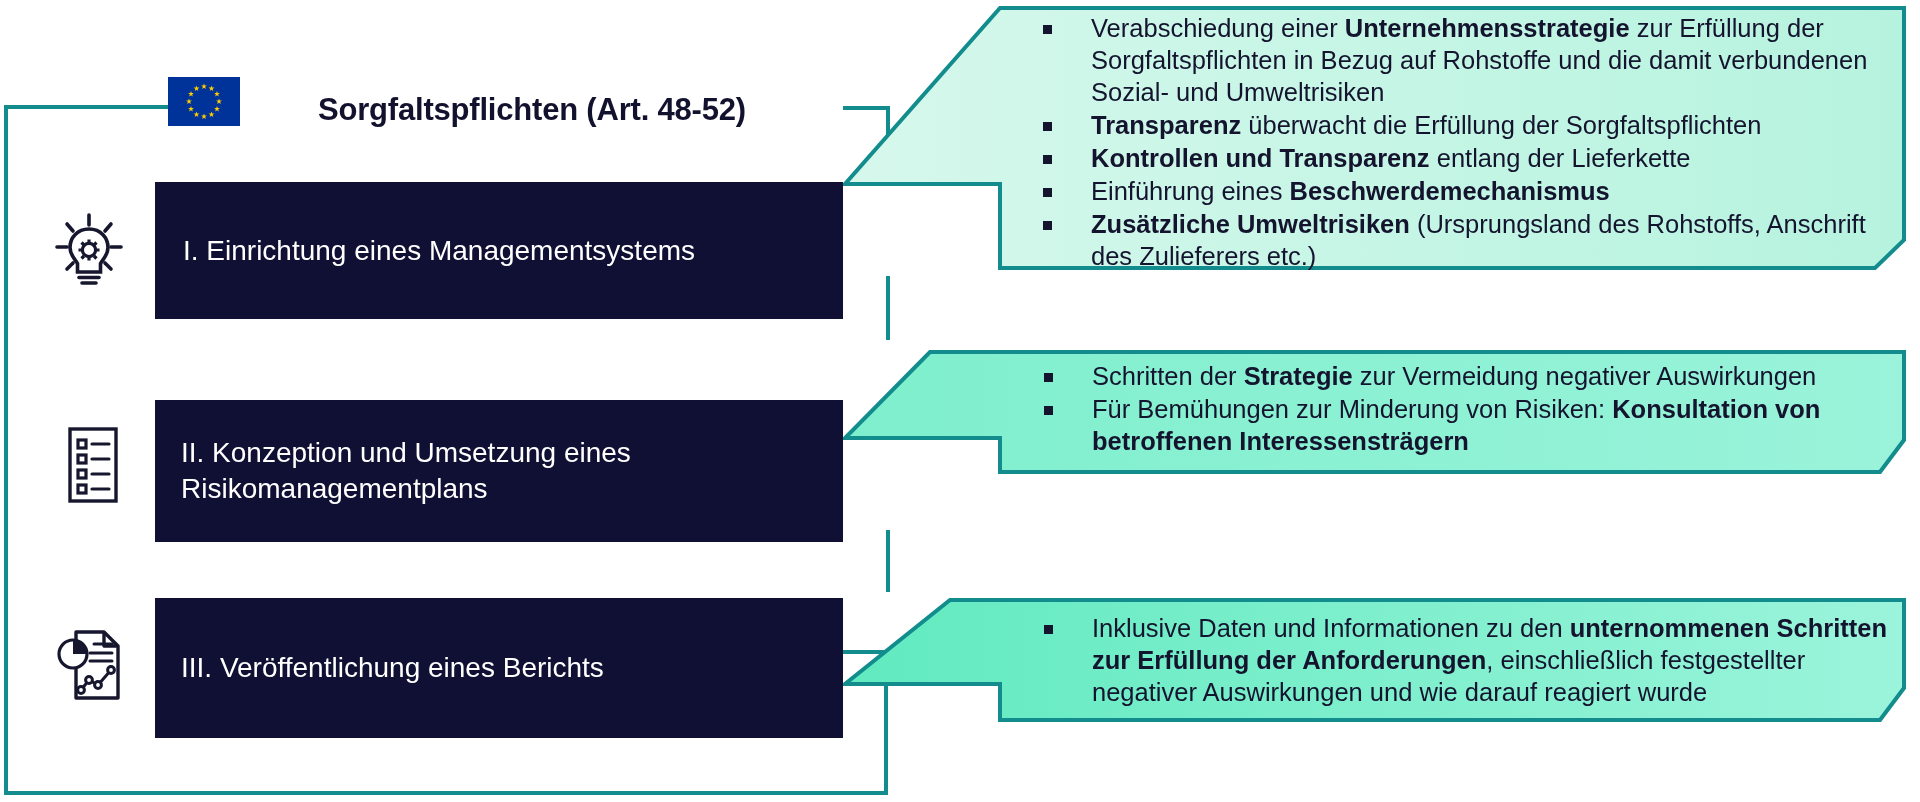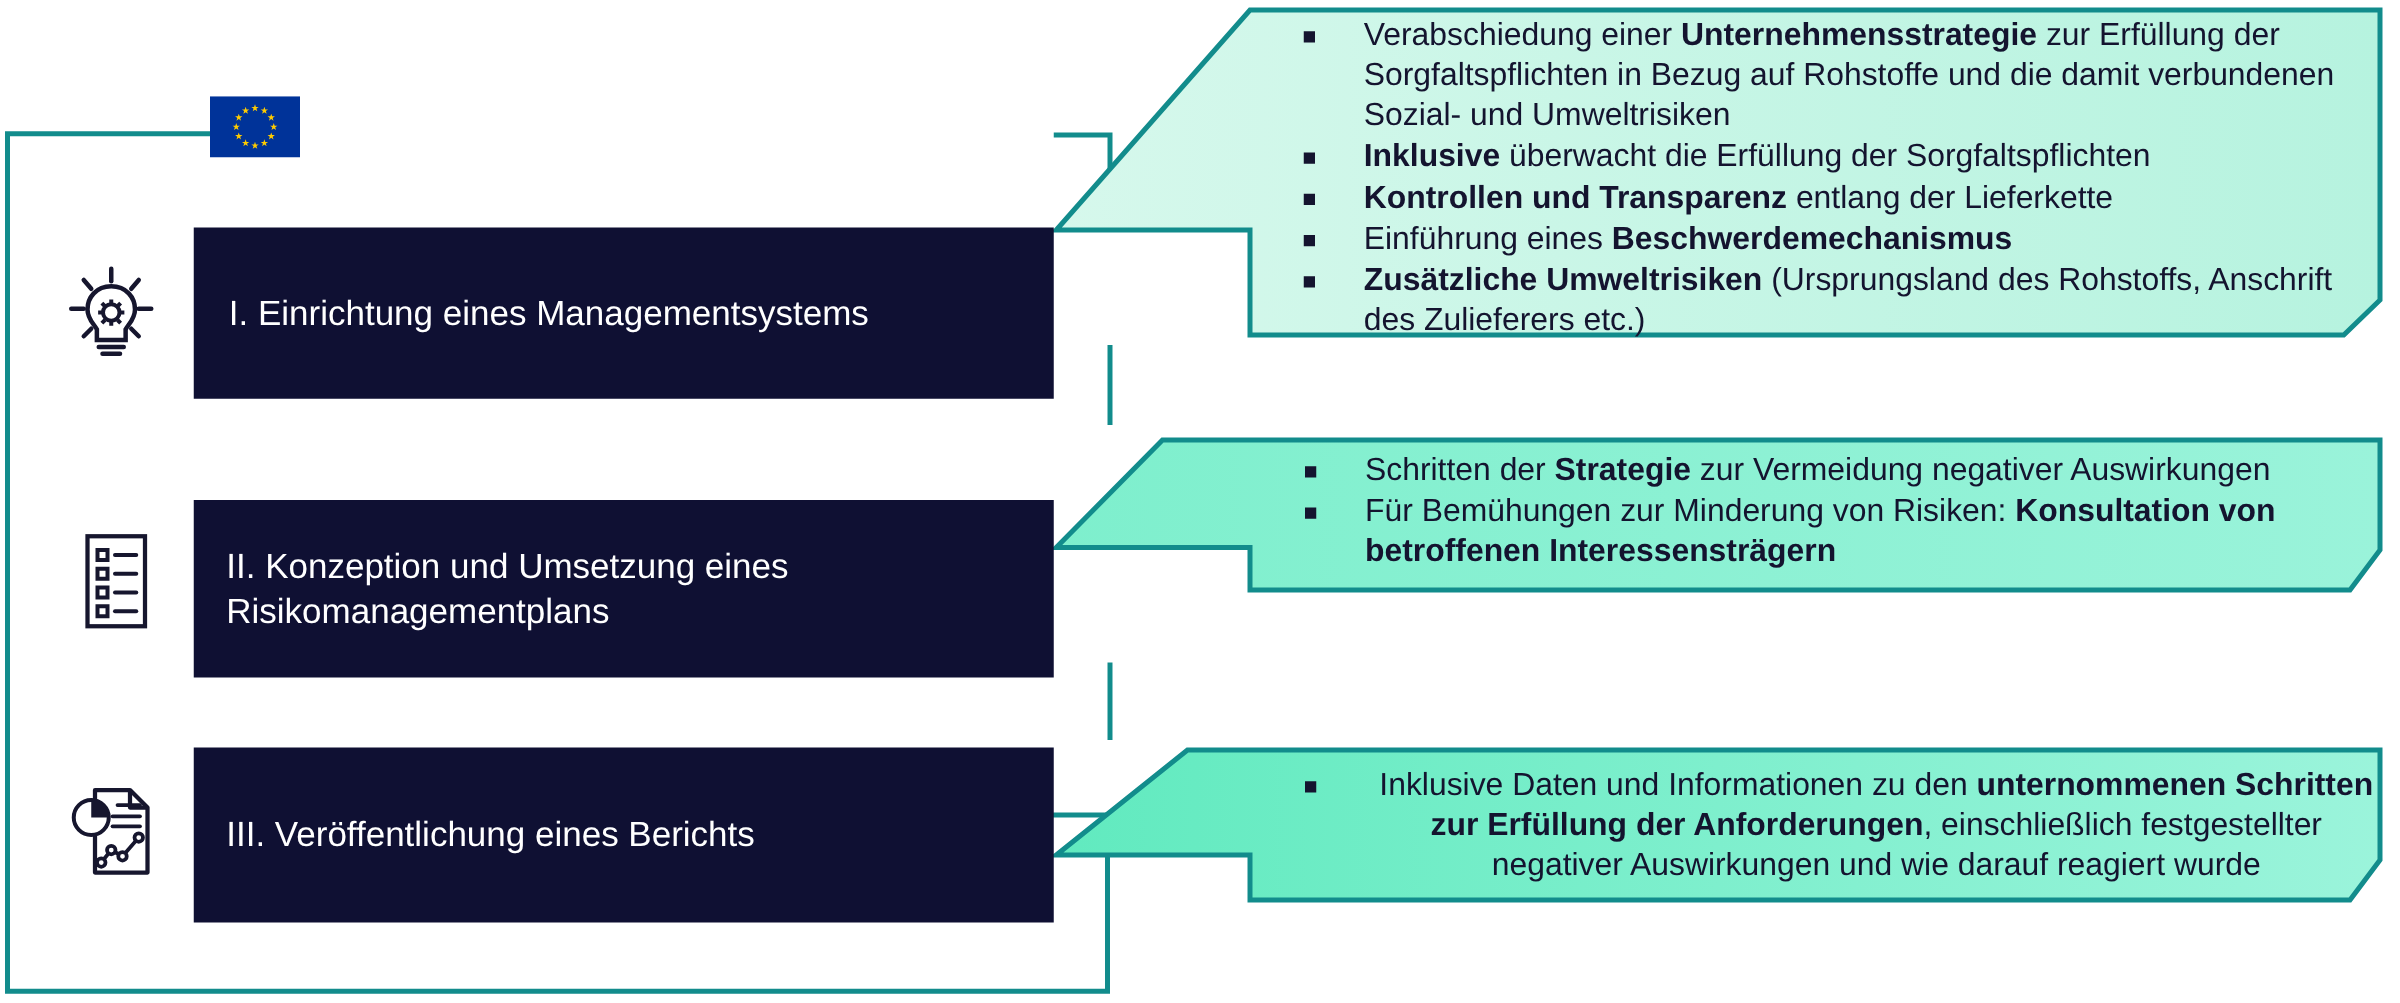--- a/index.html
+++ b/index.html
@@ -44,21 +44,21 @@
   .callout li{
     position:relative; padding-left:62px; margin:0 0 1px 0;
   }
   .callout li::before{
     content:""; position:absolute; left:14px; top:13px;
     width:9px; height:9px; background:#14142f;
   }
   .callout b{font-weight:bold;}
   #co1{left:1029px; top:12px; width:880px;}
   #co2{left:1030px; top:360px; width:880px;}
-  #co3{left:1030px; top:612px; width:880px;text-align:center;}
+  #co3{left:1030px; top:612px; width:880px;}
 </style>
 </head>
 <body>
 
 <div class="stage">
 
   <svg class="layer" viewBox="0 0 1920 802">
     <defs>
       <linearGradient id="g1" x1="0" y1="0" x2="1" y2="0">
         <stop offset="0%" stop-color="#d6f8ec"></stop>
@@ -130,20 +130,21 @@
         <g transform="rotate(300) translate(0,-15) rotate(-300)">
             <polygon points="0,-3.1 0.73,-0.96 2.95,-0.96 1.16,0.37 1.82,2.5 0,1.2 -1.82,2.5 -1.16,0.37 -2.95,-0.96 -0.73,-0.96"></polygon>
           </g>
         <g transform="rotate(330) translate(0,-15) rotate(-330)">
             <polygon points="0,-3.1 0.73,-0.96 2.95,-0.96 1.16,0.37 1.82,2.5 0,1.2 -1.82,2.5 -1.16,0.37 -2.95,-0.96 -0.73,-0.96"></polygon>
           </g>
       </g>
     </g>
   </svg>
 
+  <div id="title">Sorgfaltspflichten (Art. 48-52)</div>
 
   <svg class="ico" id="ico1" viewBox="0 0 82 82">
     <g fill="none" stroke="#16162e" stroke-width="3.6" stroke-linecap="round">
       <line x1="41" y1="7" x2="41" y2="17"></line>
       <line x1="19" y1="16" x2="25" y2="23"></line>
       <line x1="63" y1="16" x2="57" y2="23"></line>
       <line x1="9" y1="39" x2="19" y2="39"></line>
       <line x1="73" y1="39" x2="63" y2="39"></line>
       <line x1="19" y1="61" x2="25" y2="55"></line>
       <line x1="63" y1="61" x2="57" y2="55"></line>
@@ -203,21 +204,21 @@
   <div class="step" id="step2">
     <span>II. Konzeption und Umsetzung eines Risikomanagementplans</span>
   </div>
   <div class="step" id="step3">
     <span>III. Veröffentlichung eines Berichts</span>
   </div>
 
   <div class="callout" id="co1">
     <ul>
         <li><span>Verabschiedung einer </span><b>Unternehmensstrategie</b><span> zur Erfüllung der  Sorgfaltspflichten in Bezug auf Rohstoffe und die damit verbundenen Sozial- und Umweltrisiken</span></li>
-        <li><b>Inklusive</b><span> überwacht die Erfüllung der Sorgfaltspflichten</span></li>
+        <li><b>Transparenz</b><span> überwacht die Erfüllung der Sorgfaltspflichten</span></li>
         <li><b>Kontrollen und Transparenz</b><span> entlang der Lieferkette</span></li>
         <li><span>Einführung eines </span><b>Beschwerdemechanismus</b></li>
         <li><b>Zusätzliche Umweltrisiken</b><span> (Ursprungsland des Rohstoffs, Anschrift des Zulieferers etc.)</span></li>
       </ul>
   </div>
   <div class="callout" id="co2">
     <ul>
         <li><span>Schritten der </span><b>Strategie</b><span> zur Vermeidung negativer Auswirkungen</span></li>
         <li><span>Für Bemühungen zur Minderung von Risiken: </span><b>Konsultation von betroffenen Interessensträgern</b></li>
       </ul>

